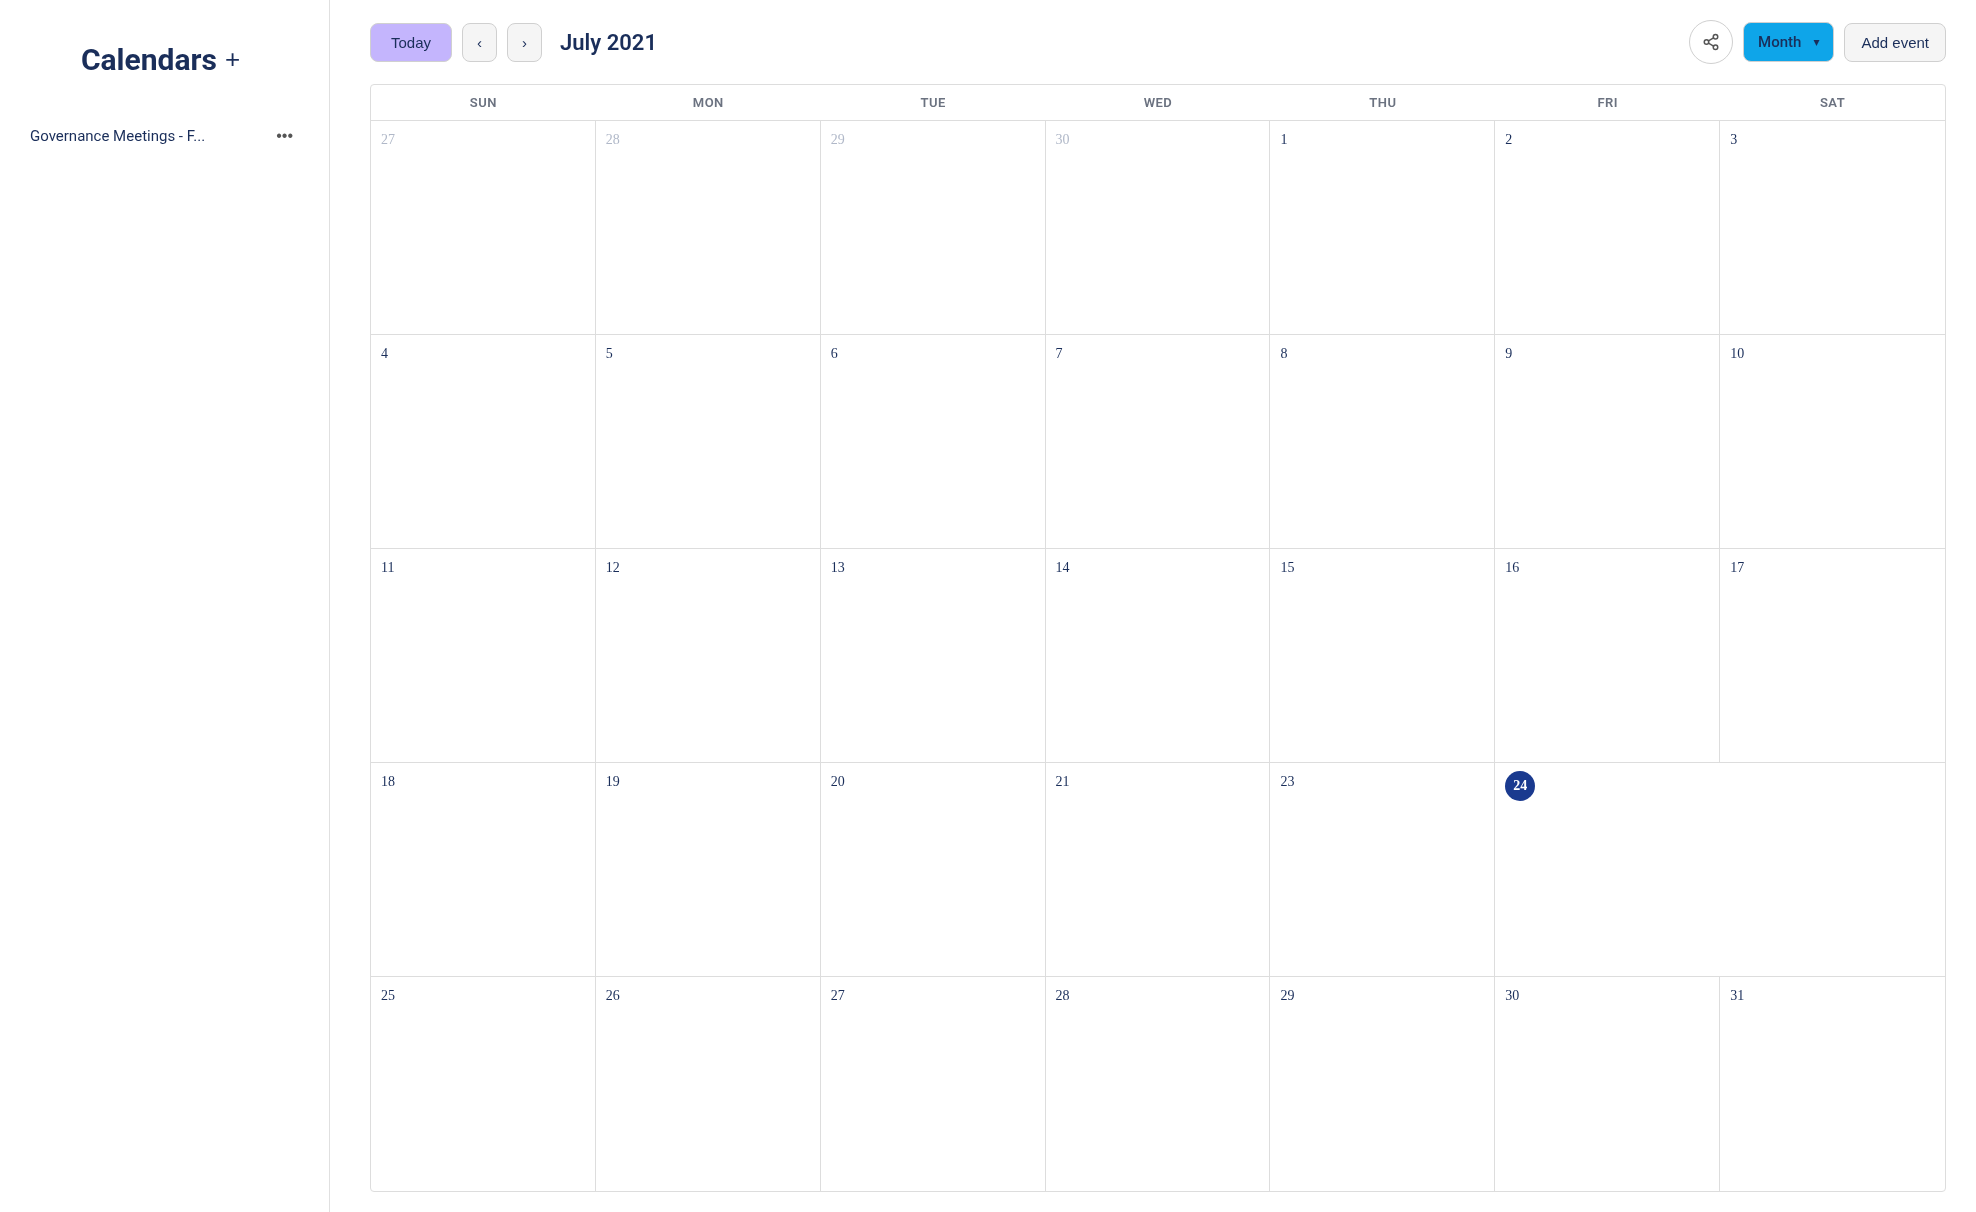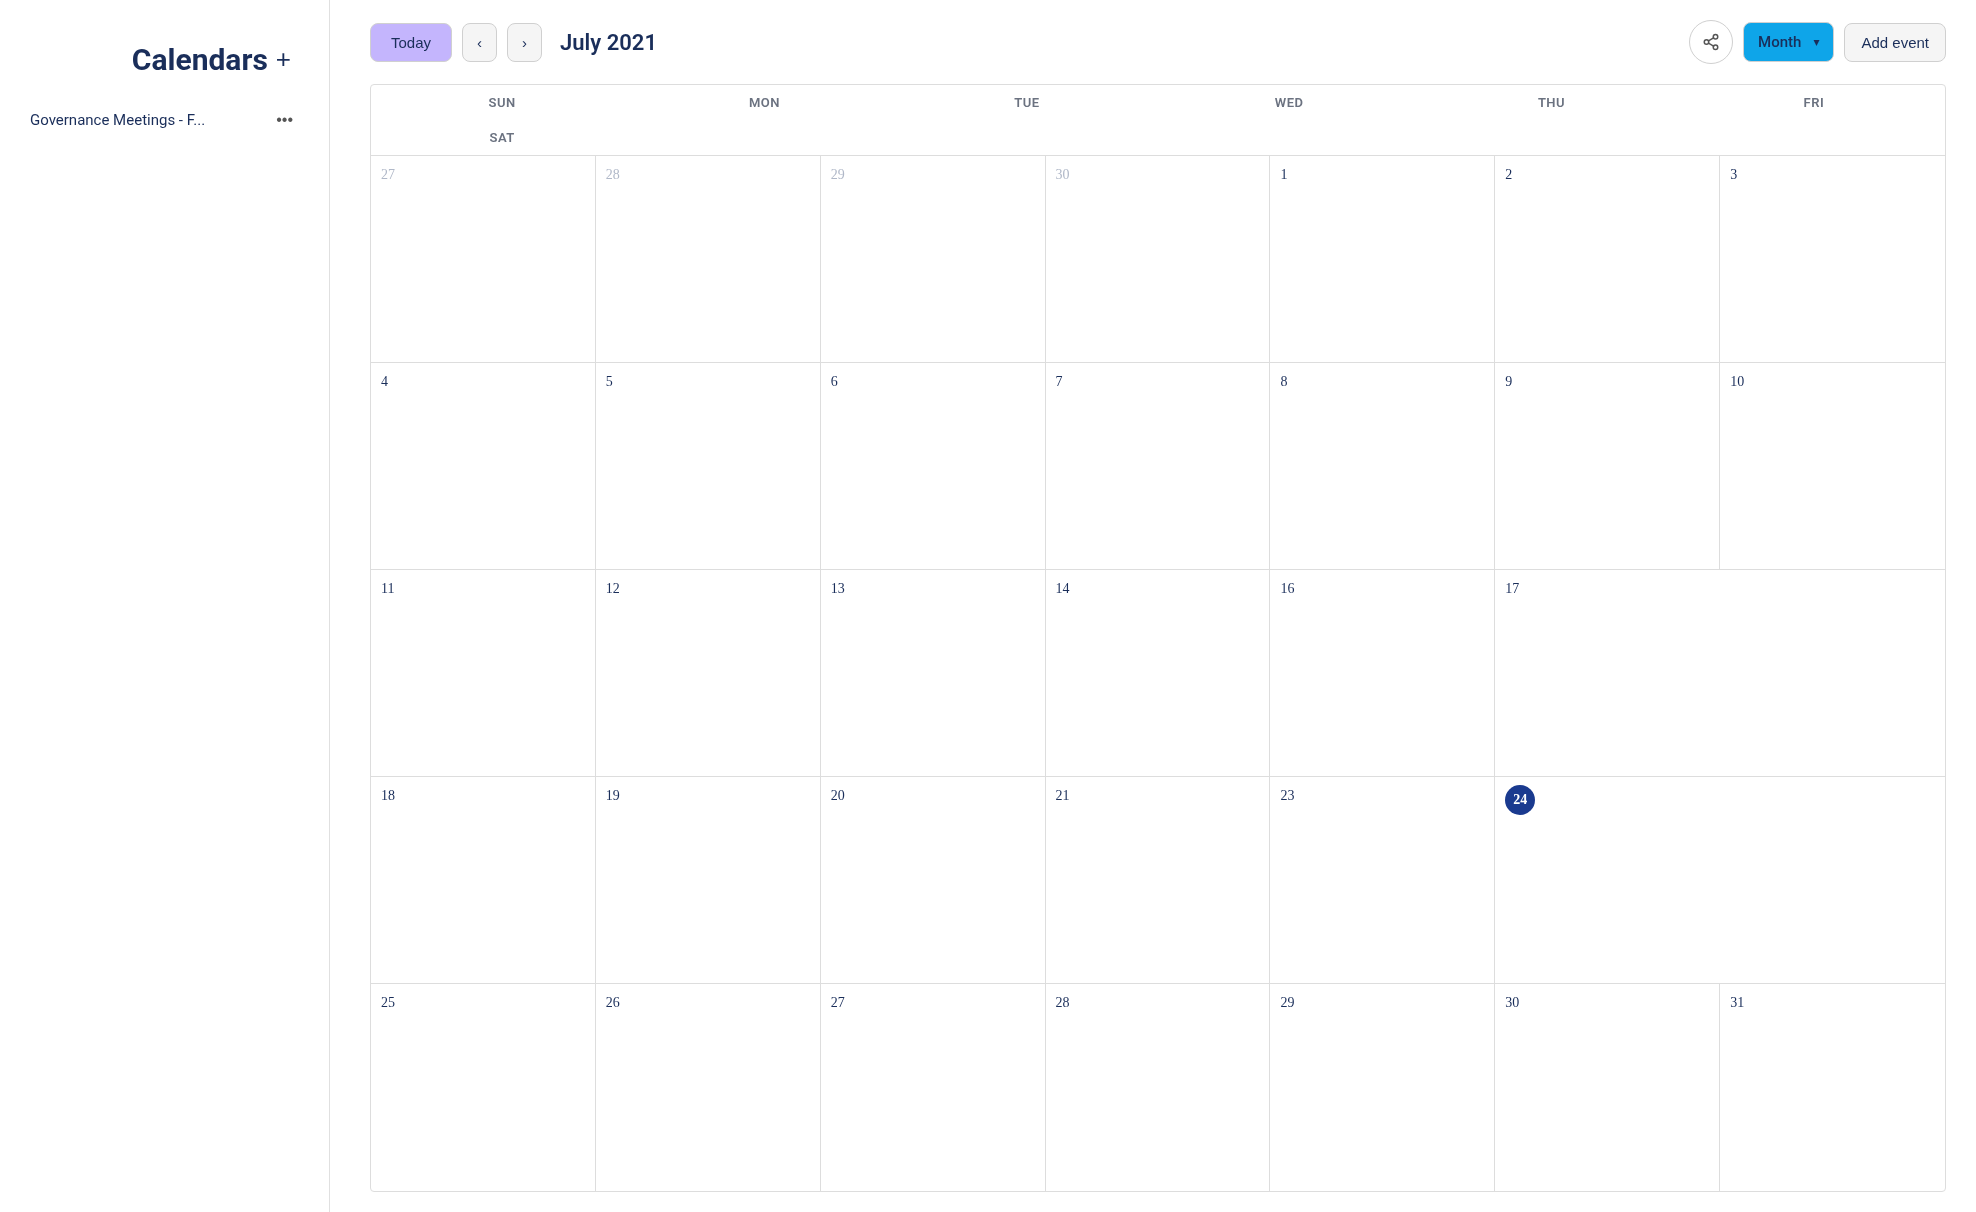--- a/index.html
+++ b/index.html
@@ -15,22 +15,22 @@
     .sidebar {
       width: 330px;
       min-width: 330px;
       padding: 40px 30px;
       border-right: 1px solid #e0e0e0;
       background: #fff;
     }
     .sidebar-header {
       display: flex;
       align-items: center;
-      justify-content: flex-end;
-      margin-bottom: 24px;
+      justify-content: center;
+      margin-bottom: 40px;
     }
     .sidebar-title {
       font-size: 30px;
       font-weight: 700;
       color: #1a2e5a;
     }
     .add-calendar-btn {
       background: none;
       border: none;
       font-size: 26px;
@@ -153,21 +153,21 @@
       flex: 1;
       border: 1px solid #ddd;
       border-radius: 4px;
       display: flex;
       flex-direction: column;
       overflow: hidden;
     }
 
     .calendar-header {
       display: grid;
-      grid-template-columns: repeat(6, 1fr);
+      grid-template-columns: repeat(7, 1fr);
       border-bottom: 1px solid #ddd;
     }
     .calendar-header-cell {
       text-align: center;
       padding: 10px 0;
       font-size: 13px;
       font-weight: 600;
       color: #6b7280;
       letter-spacing: 0.5px;
     }
@@ -281,20 +281,21 @@
           <div class="calendar-cell"><span class="day-number">7</span></div>
           <div class="calendar-cell"><span class="day-number">8</span></div>
           <div class="calendar-cell"><span class="day-number">9</span></div>
           <div class="calendar-cell"><span class="day-number">10</span></div>
         </div>
         <div class="calendar-week">
           <div class="calendar-cell"><span class="day-number">11</span></div>
           <div class="calendar-cell"><span class="day-number">12</span></div>
           <div class="calendar-cell"><span class="day-number">13</span></div>
           <div class="calendar-cell"><span class="day-number">14</span></div>
+          <div class="calendar-cell"><span class="day-number">15</span></div>
           <div class="calendar-cell"><span class="day-number">16</span></div>
           <div class="calendar-cell"><span class="day-number">17</span></div>
         </div>
         <div class="calendar-week">
           <div class="calendar-cell"><span class="day-number">18</span></div>
           <div class="calendar-cell"><span class="day-number">19</span></div>
           <div class="calendar-cell"><span class="day-number">20</span></div>
           <div class="calendar-cell"><span class="day-number">21</span></div>
           <div class="calendar-cell"><span class="day-number">23</span></div>
           <div class="calendar-cell">

